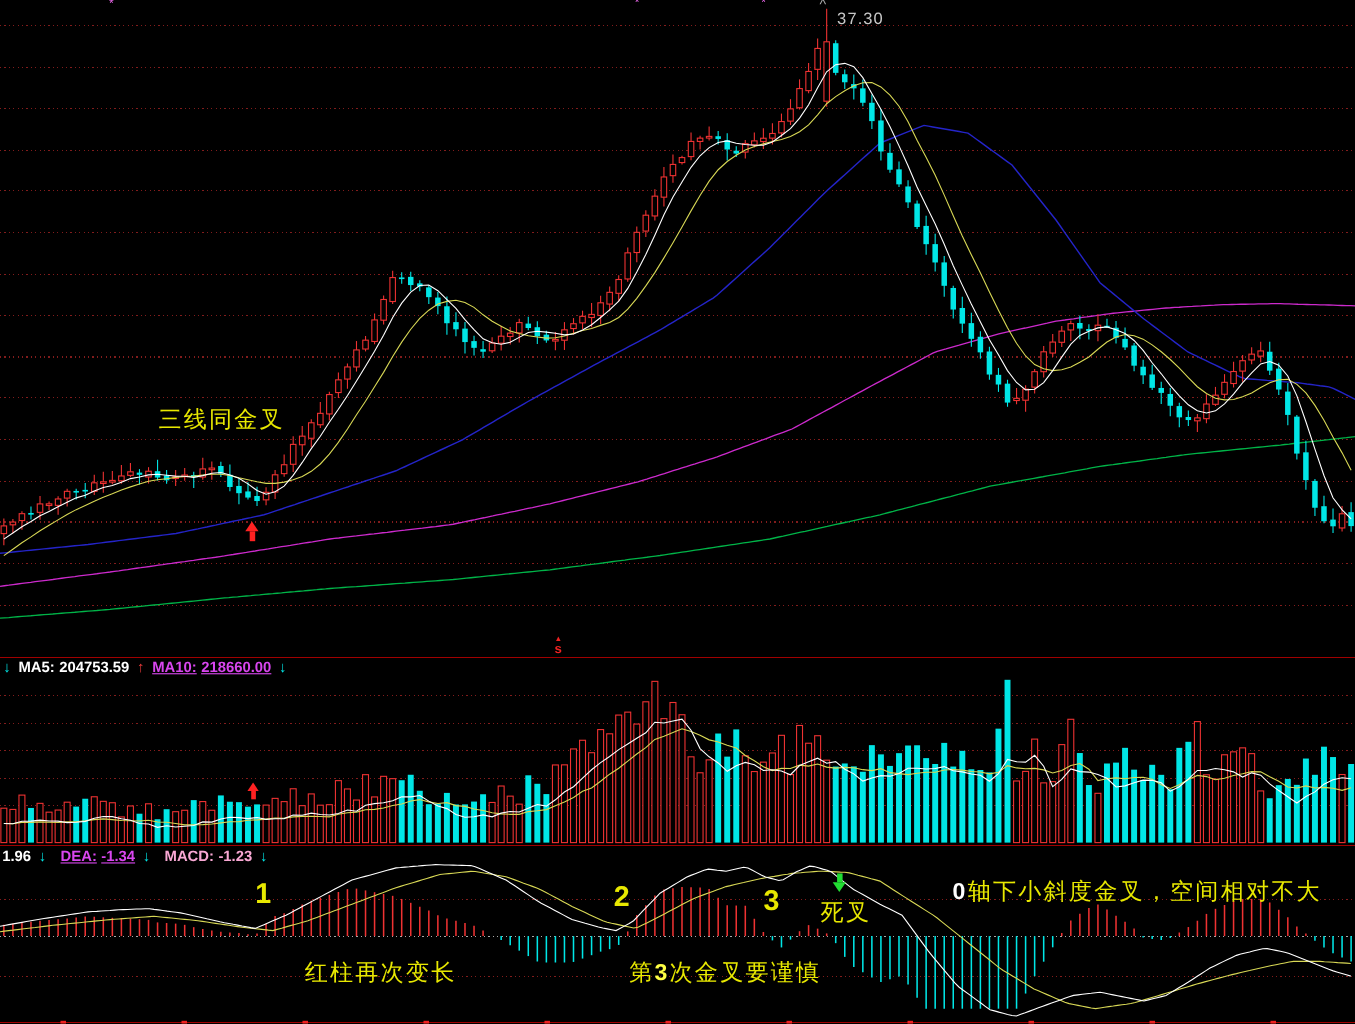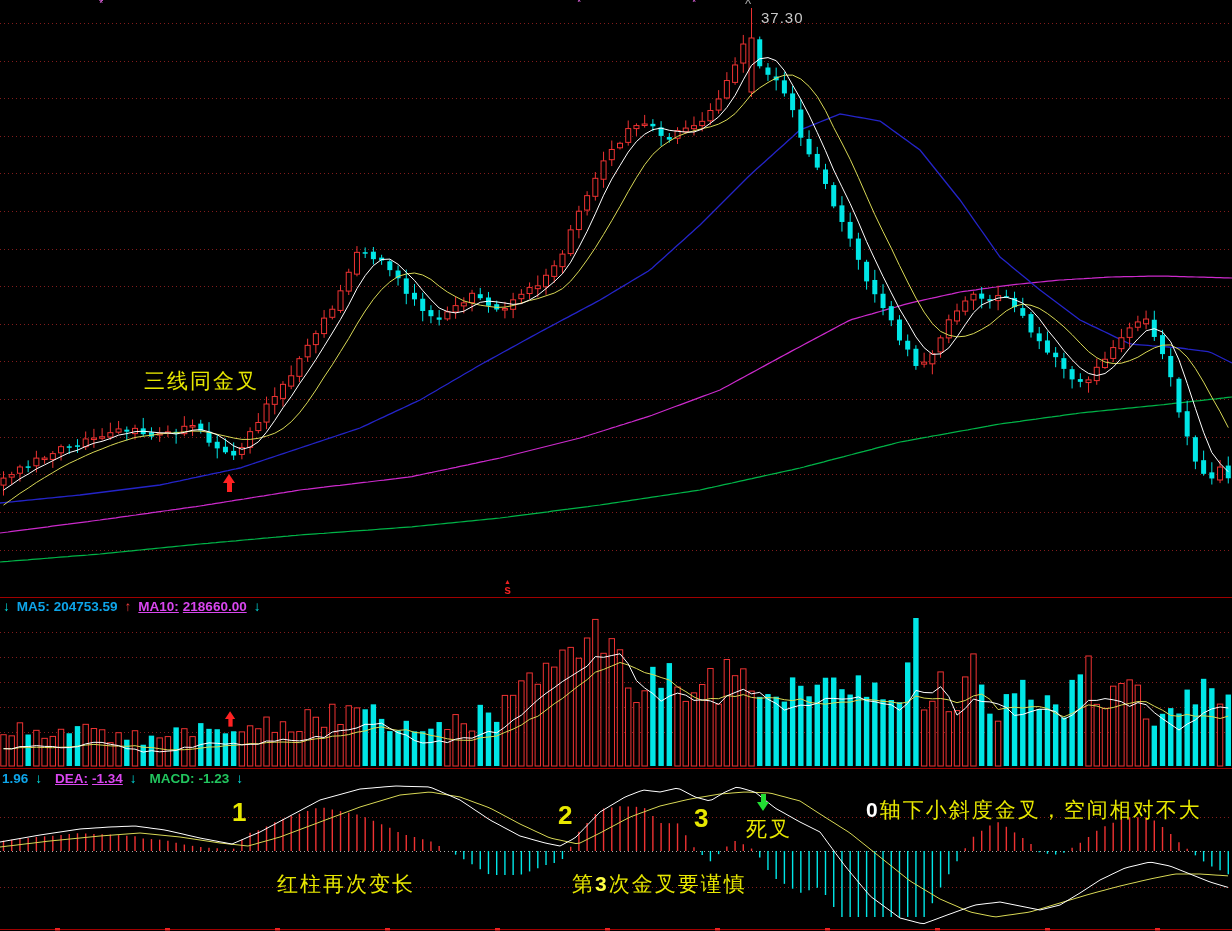--- a/index.html
+++ b/index.html
@@ -3,21 +3,21 @@
 <meta charset="utf-8">
 <style>
   html,body{margin:0;padding:0;background:#000;width:1232px;height:931px;overflow:hidden;
     font-family:"Liberation Sans","DejaVu Sans",sans-serif;}
   #stage{position:relative;width:1232px;height:931px;background:#000;}
   #chart-svg{position:absolute;left:0;top:0;}
   .panel{position:absolute;left:0;width:1232px;pointer-events:none;}
   .txt{position:absolute;white-space:nowrap;}
   .cn{color:#e8e800;font-size:21px;letter-spacing:2px;}
   .hdr{display:flex;gap:7px;font-size:13.5px;font-weight:bold;align-items:center;}
-  .w{color:#0ea5e9;} .y{color:#d946ef;text-decoration:underline;} .m{color:#22c55e;text-align:right;} .c{color:#00e6e6;} .r{color:#f03c3c;}
+  .w{color:#ffffff;} .y{color:#d946ef;text-decoration:underline;} .m{color:#f9a8d4;text-align:right;} .c{color:#00e6e6;} .r{color:#f03c3c;}
   .num{font-size:26px;font-weight:bold;color:#e8e800;}
   .arrow-red{position:absolute;width:13px;}
   .arrow-red .head{width:0;height:0;border-left:6px solid transparent;border-right:6px solid transparent;border-bottom:9px solid #f22;}
   .arrow-red .stem{width:5px;height:9px;background:#f22;margin:0 auto;}
   .arrow-green{position:absolute;width:13px;}
   .arrow-green .stem{width:5px;height:8px;background:#22dd33;margin:0 auto;}
   .arrow-green .head{width:0;height:0;border-left:6px solid transparent;border-right:6px solid transparent;border-top:9px solid #22dd33;}
   .sellmark{position:absolute;display:flex;flex-direction:column;align-items:center;color:#ee2222;}
   .sellmark .caret{font-size:7px;line-height:5px;}
   .sellmark .s{font-size:12px;font-weight:bold;line-height:12px;}

